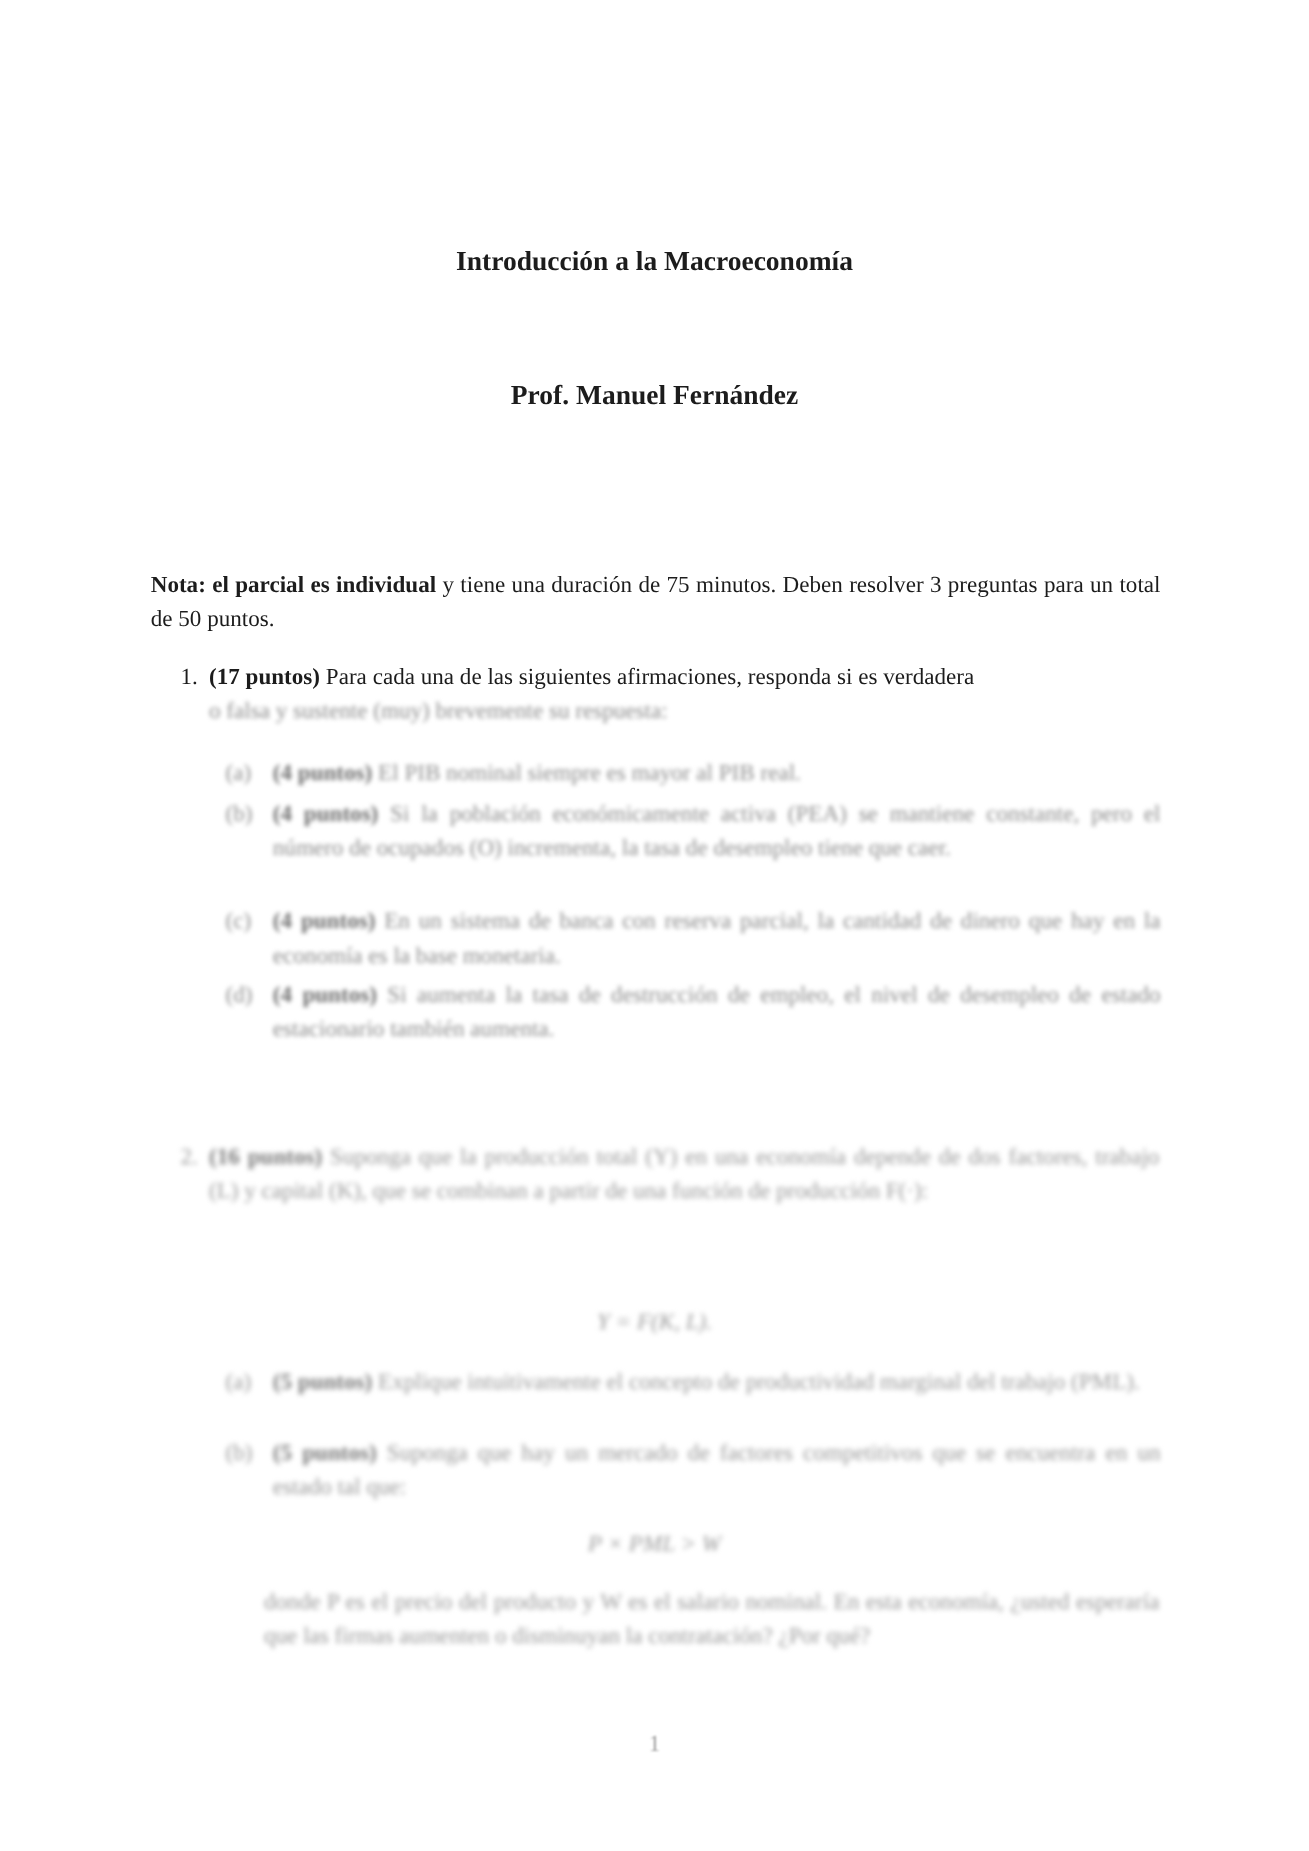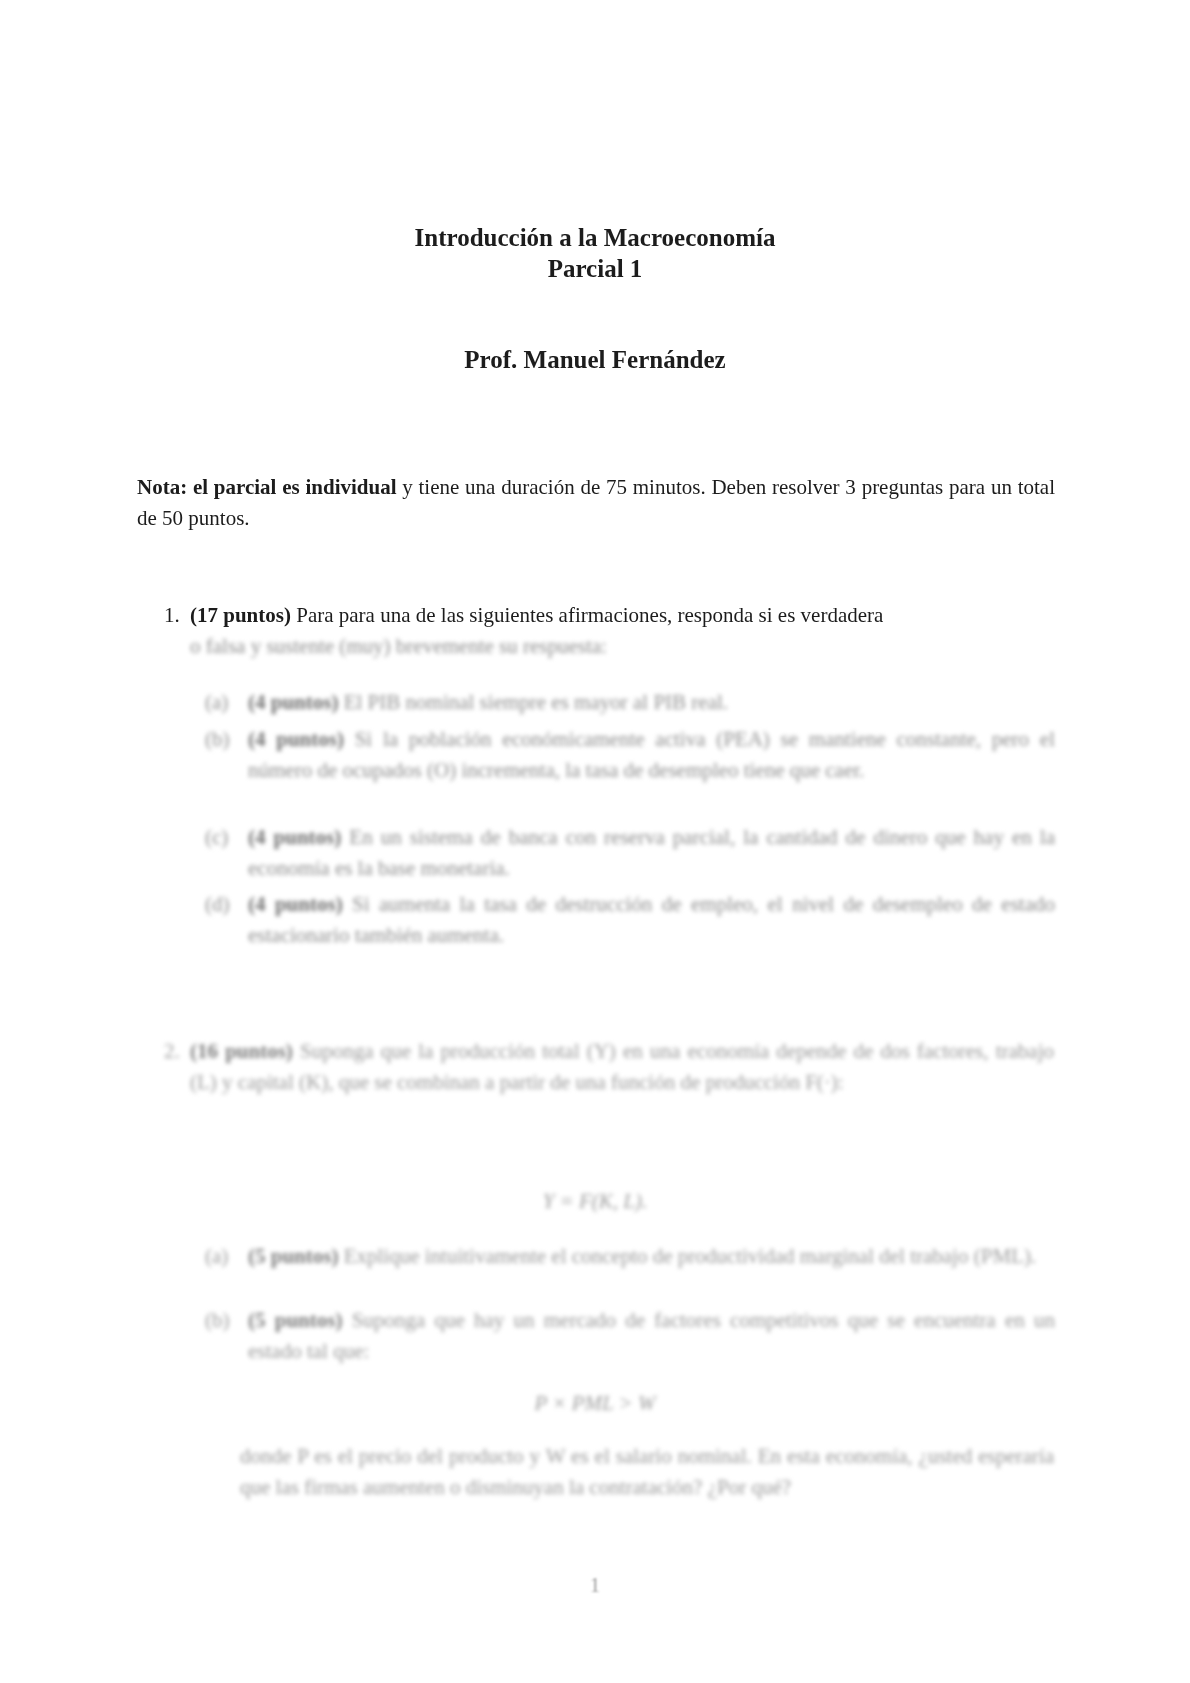--- a/index.html
+++ b/index.html
@@ -9,21 +9,21 @@
     color:#1c1c1c; font-size:21px; line-height:31px;
   }
   .page { position:absolute; inset:0; background:#ffffff;padding-left:36px; }
 
   
   .title-block { position:absolute; top:222px; left:0; width:1190px;
     text-align:center; font-weight:bold; font-size:25px; line-height:31px; }
   .prof { position:absolute; top:344px; left:0; width:1190px;
     text-align:center; font-weight:bold; font-size:25px; }
 
-  .note { position:absolute; top:472px; left:137px; width:918px;
+  .note { position:absolute; top:516px; left:137px; width:918px;
     text-align:justify; margin:0; }
 
   
   .qhead { position:absolute; left:164px; width:890px; text-align:justify; }
   .qnum  { position:absolute; left:0; top:0; }
   .qbody { margin-left:26px; }
   .cont  { display:block; }
 
   
   .sub   { position:absolute; left:205px; width:850px; text-align:justify; }
@@ -44,30 +44,29 @@
   .bl2 { color:#9a9a9a; filter:blur(2.3px); }
   .bl2 b { color:#7c7c7c; }
 </style>
 </head>
 <body>
 
 <div class="page">
 
   <header class="title-block">
     <div>Introducción a la Macroeconomía</div>
-    <div>Parcial 1</div>
   </header>
 
   <div class="prof">Prof. Manuel Fernández</div>
 
   <p class="note"><b>Nota: el parcial es individual</b><span> y tiene una duración de 75 minutos. Deben resolver 3 preguntas para un total de 50 puntos.</span></p>
 
   <div class="qhead" style="top:600px">
     <span class="qnum">1.</span>
-    <div class="qbody"><b>(17 puntos)</b><span> Para para una de las siguientes afirmaciones, responda si es verdadera</span><span class="cont bl1">o falsa y sustente (muy) brevemente su respuesta:</span></div>
+    <div class="qbody"><b>(17 puntos)</b><span> Para cada una de las siguientes afirmaciones, responda si es verdadera</span><span class="cont bl1">o falsa y sustente (muy) brevemente su respuesta:</span></div>
   </div>
 
   <div class="sub bl1" style="top:687px">
     <span class="lbl">(a)</span>
     <div class="stext"><b>(4 puntos)</b><span> El PIB nominal siempre es mayor al PIB real.</span></div>
   </div>
 
   <div class="sub bl1" style="top:724px">
     <span class="lbl">(b)</span>
     <div class="stext"><b>(4 puntos)</b><span> Si la población económicamente activa (PEA) se mantiene constante, pero el número de ocupados (O) incrementa, la tasa de desempleo tiene que caer.</span></div>

